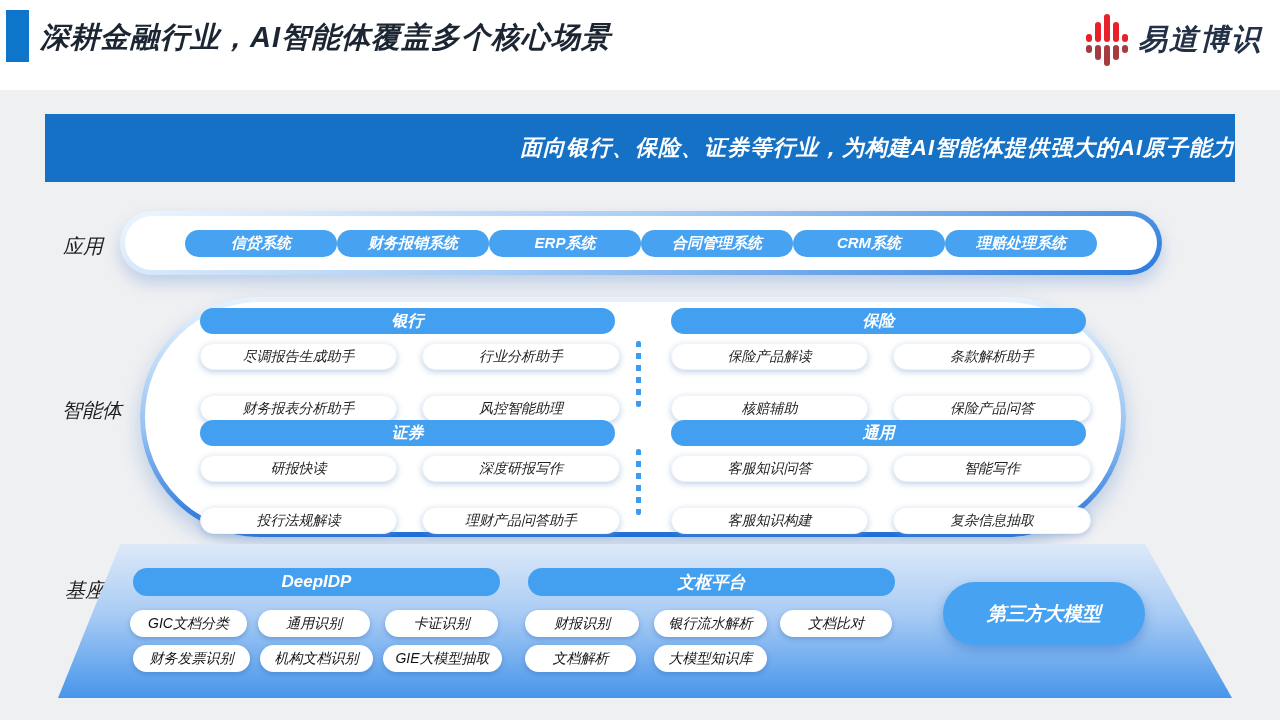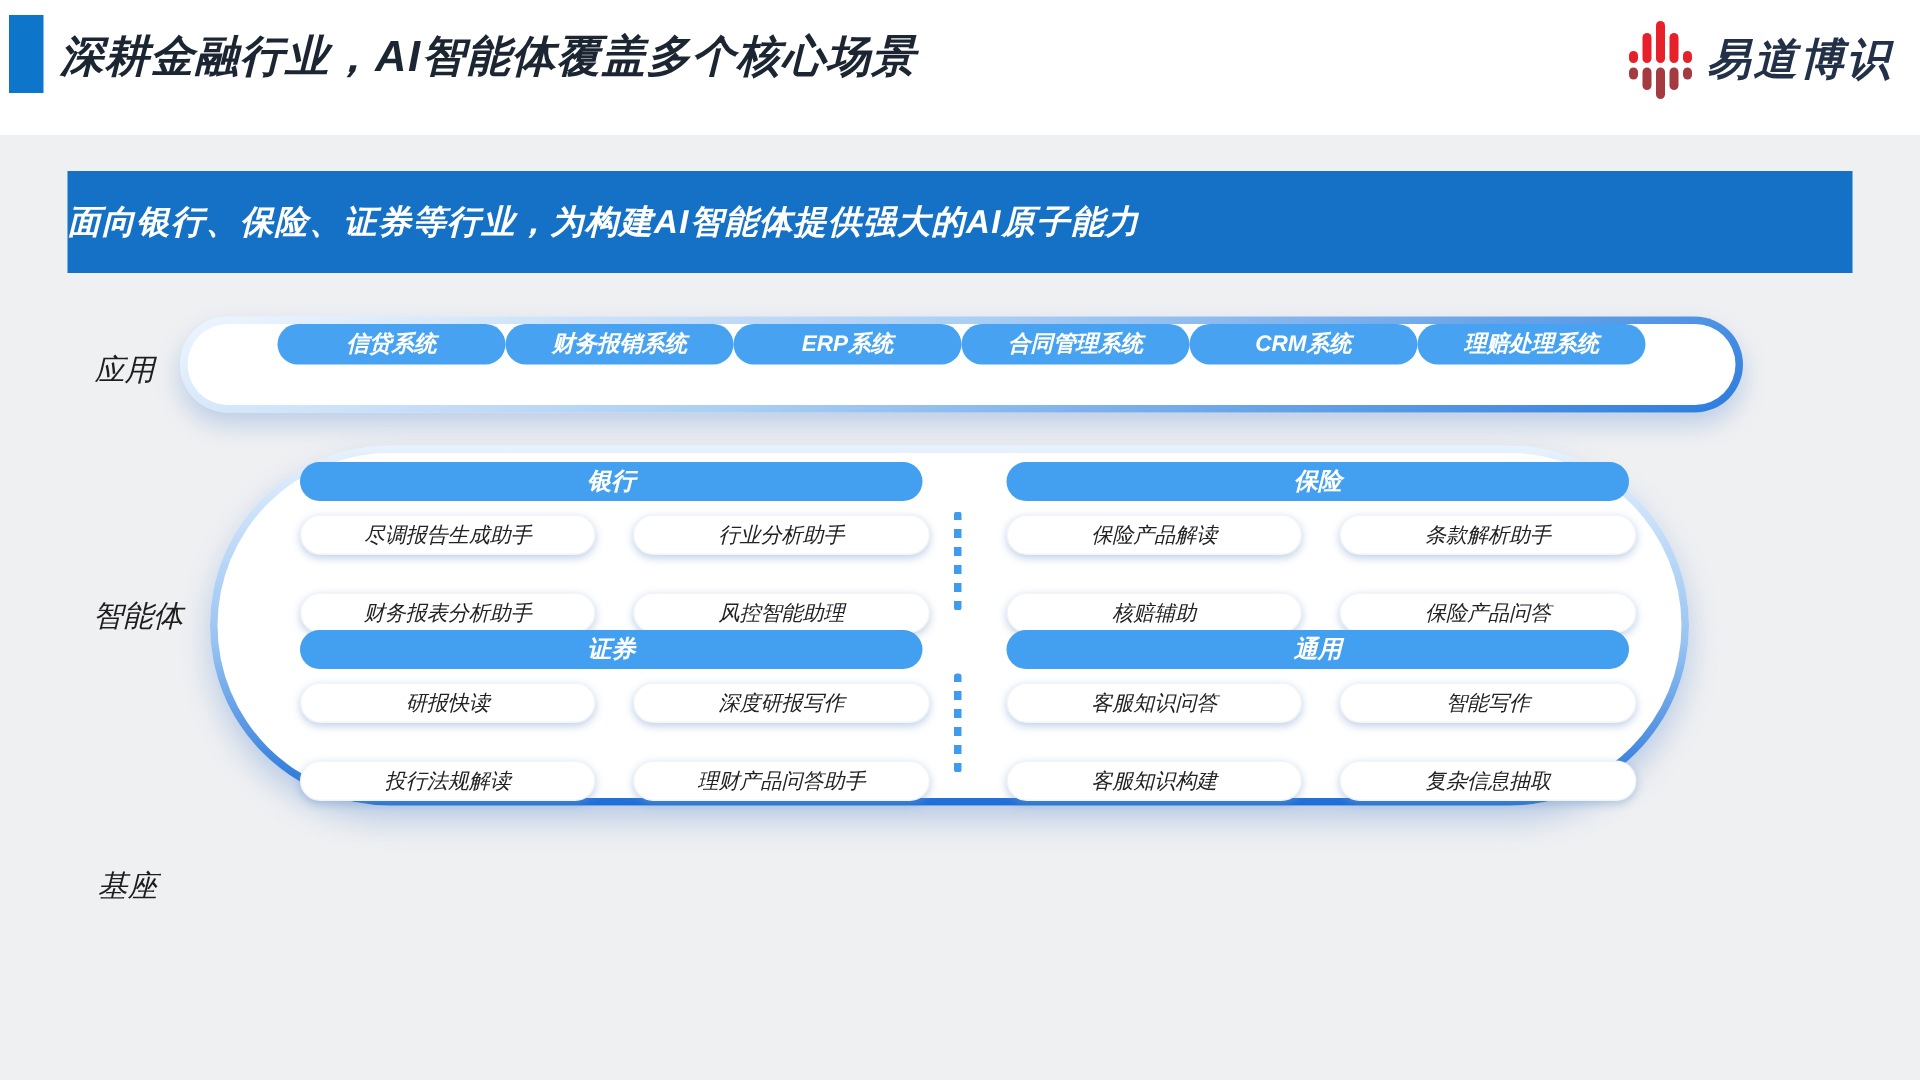--- a/index.html
+++ b/index.html
@@ -24,32 +24,32 @@
   .lrow.bot span{background:#a53b41;}
   .lrow.bot span:nth-child(1){height:8px}
   .lrow.bot span:nth-child(2){height:15px}
   .lrow.bot span:nth-child(3){height:21px}
   .lrow.bot span:nth-child(4){height:15px}
   .lrow.bot span:nth-child(5){height:8px}
   .logo-text{font-size:29px;font-weight:600;color:#233148;letter-spacing:2px;white-space:nowrap;}
 
   
   .banner{position:absolute;left:45px;top:114px;width:1190px;height:68px;background:#1571c5;
-    display:flex;align-items:center;justify-content:flex-start;}
+    display:flex;align-items:center;justify-content:flex-end;}
   .banner-text{color:#ffffff;font-size:22px;font-weight:bold;letter-spacing:1px;white-space:nowrap;}
 
   
   .row-label{position:absolute;font-size:20px;color:#1e1e1e;white-space:nowrap;}
 
   
   .apps-wrap{position:absolute;left:120px;top:211px;width:1042px;height:64px;border-radius:32px;
     background:linear-gradient(160deg,#eef6fe 0%,#a9cdf4 45%,#2a7bdd 100%);
     padding:5px;box-sizing:border-box;box-shadow:0 8px 16px rgba(60,120,200,.28);}
   .apps-inner{width:100%;height:100%;background:#ffffff;border-radius:27px;
-    display:flex;align-items:flex-start;justify-content:center;}
+    display:flex;align-items:center;justify-content:center;}
   .app-pill{width:152px;height:27px;border-radius:14px;background:#47a3f1;color:#ffffff;
     font-size:15px;font-weight:bold;display:flex;align-items:center;justify-content:center;white-space:nowrap;}
 
   
   .agents-wrap{position:absolute;left:140px;top:297px;width:986px;height:240px;border-radius:120px;
     background:linear-gradient(180deg,#e7f2fd 0%,#97c3f2 55%,#1d6ed8 100%);
     padding:5px;box-sizing:border-box;box-shadow:0 10px 20px rgba(60,120,200,.3);}
   .agents-inner{width:100%;height:100%;background:#ffffff;border-radius:115px;}
   .group{position:absolute;width:415px;}
   .group-header{width:100%;height:26px;border-radius:13px;background:#43a0f1;color:#fff;
@@ -169,14 +169,34 @@
         <div class="item-pill">客服知识构建</div>
         <div class="item-pill">复杂信息抽取</div>
       </div>
     </div>
 
     <div class="dash-sep dash-1"></div>
     <div class="dash-sep dash-2"></div>
   </div>
 
   <div class="row-label" style="left:65px;top:577px;text-align:center;">基座</div>
+  <div class="base-trap">
+
+    <div class="base-header bh-deepidp">DeepIDP</div>
+    <div class="base-header bh-wenshu">文枢平台</div>
+
+    <div class="base-pill" style="left:72px;top:66px;width:117px;">GIC文档分类</div>
+    <div class="base-pill" style="left:200px;top:66px;width:112px;">通用识别</div>
+    <div class="base-pill" style="left:327px;top:66px;width:113px;">卡证识别</div>
+    <div class="base-pill" style="left:75px;top:101px;width:117px;">财务发票识别</div>
+    <div class="base-pill" style="left:202px;top:101px;width:113px;">机构文档识别</div>
+    <div class="base-pill" style="left:325px;top:101px;width:119px;">GIE大模型抽取</div>
+
+    <div class="base-pill" style="left:467px;top:66px;width:114px;">财报识别</div>
+    <div class="base-pill" style="left:596px;top:66px;width:113px;">银行流水解析</div>
+    <div class="base-pill" style="left:722px;top:66px;width:112px;">文档比对</div>
+    <div class="base-pill" style="left:467px;top:101px;width:111px;">文档解析</div>
+    <div class="base-pill" style="left:596px;top:101px;width:113px;">大模型知识库</div>
+
+    <div class="third-party">第三方大模型</div>
+  </div>
 
 </div>
 
 </body></html>

